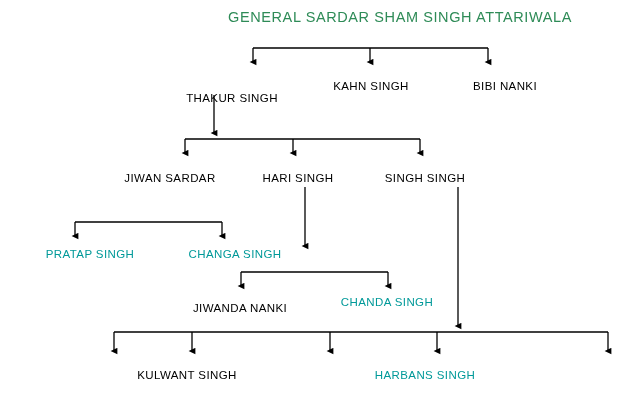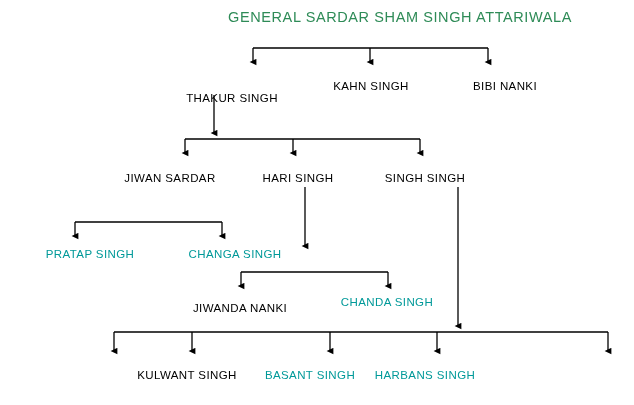--- a/index.html
+++ b/index.html
@@ -112,16 +112,15 @@
   <div class="node black" style="left:298px; top:172px;">HARI SINGH</div>
   <div class="node black" style="left:425px; top:172px;">SINGH SINGH</div>
 
   <div class="node teal" style="left:90px; top:248px;">PRATAP SINGH</div>
   <div class="node teal" style="left:235px; top:248px;">CHANGA SINGH</div>
 
   <div class="node black" style="left:240px; top:302px;">JIWANDA NANKI</div>
   <div class="node teal" style="left:387px; top:287px;margin-top:9px;">CHANDA SINGH</div>
 
   <div class="node black" style="left:187px; top:369px;">KULWANT SINGH</div>
-  <div class="node teal" style="left:310px; top:369px;">BASANT SINGH</div>
   <div class="node teal" style="left:425px; top:369px;">HARBANS SINGH</div>
 
 </div>
 
 </body></html>

